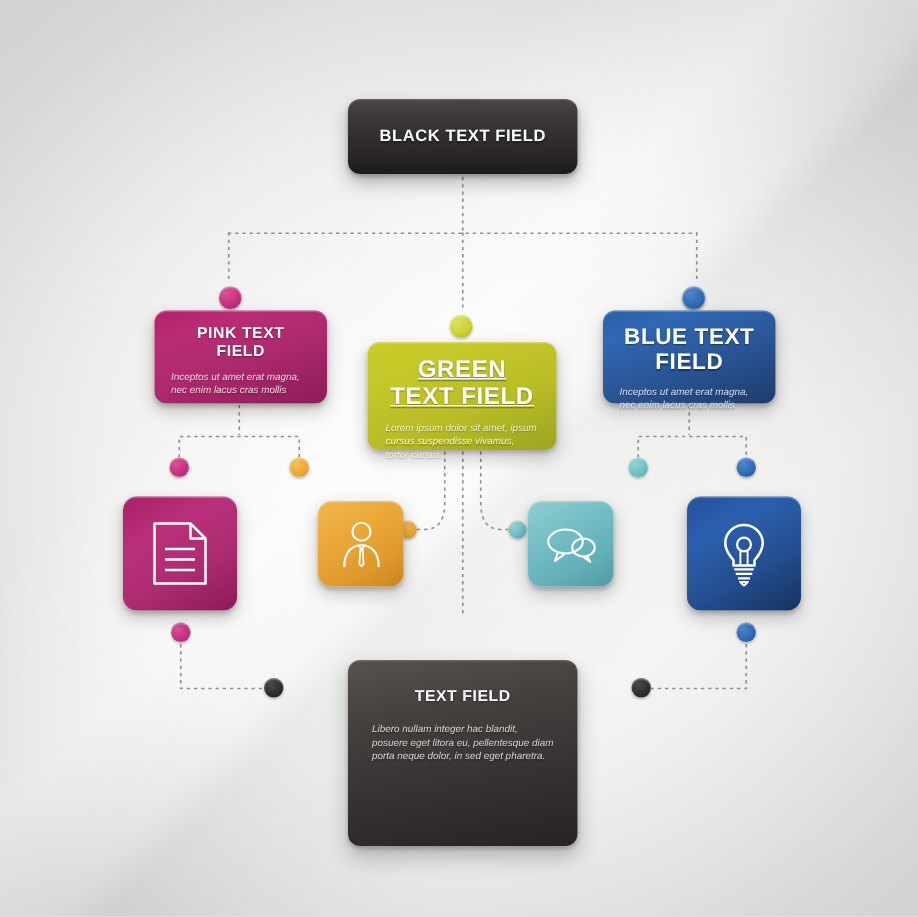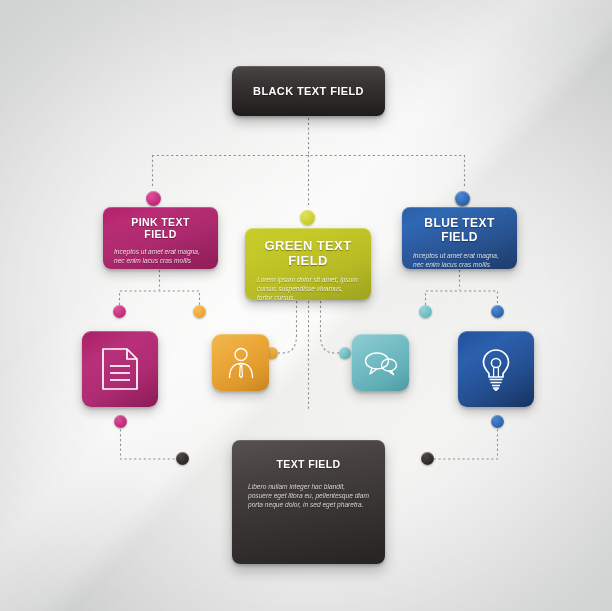--- a/index.html
+++ b/index.html
@@ -112,32 +112,32 @@
   .card-pink .body { font-size: 6.6px; color: #f3d6e6; }
 
   
   .card-green {
     left: 245px; top: 228px; width: 126px; height: 72px;
     background: linear-gradient(160deg, #c9cd2a 0%, #c4c828 25%, #b9bd25 60%, #9da41f 100%);
     box-shadow: 0 5px 11px rgba(0,0,0,0.22), 0 2px 3px rgba(0,0,0,0.18),
                 inset 0 1px 0 rgba(255,255,255,0.28);
     padding: 10px 12px 0 12px;
   }
-  .card-green .title { font-size: 13px; margin-bottom: 7px; }
+  .card-green .title { font-size: 16px; margin-bottom: 7px; text-decoration: underline; }
   .card-green .body { font-size: 6.6px; color: #f2f4d4; }
 
   
   .card-blue {
     left: 402px; top: 207px; width: 115px; height: 62px;
     background: linear-gradient(160deg, #2a5fa8 0%, #2f68b4 20%, #2a5697 55%, #1d3c6b 100%);
     box-shadow: 0 5px 11px rgba(0,0,0,0.22), 0 2px 3px rgba(0,0,0,0.18),
                 inset 0 1px 0 rgba(255,255,255,0.22);
     padding: 9px 11px 0 11px;
   }
-  .card-blue .title { font-size: 12px; margin-bottom: 7px; }
+  .card-blue .title { font-size: 15px; margin-bottom: 7px; }
   .card-blue .body { font-size: 6.6px; color: #d4e0f0; }
 
   
   .card-black-bottom {
     left: 232px; top: 440px; width: 153px; height: 124px;
     background: linear-gradient(170deg, #57524f 0%, #474240 26%, #343130 66%, #262322 100%);
     box-shadow: 0 7px 14px rgba(0,0,0,0.24), 0 2px 3px rgba(0,0,0,0.20),
                 inset 0 1px 0 rgba(255,255,255,0.13);
     padding: 18px 16px 0 16px;
   }

